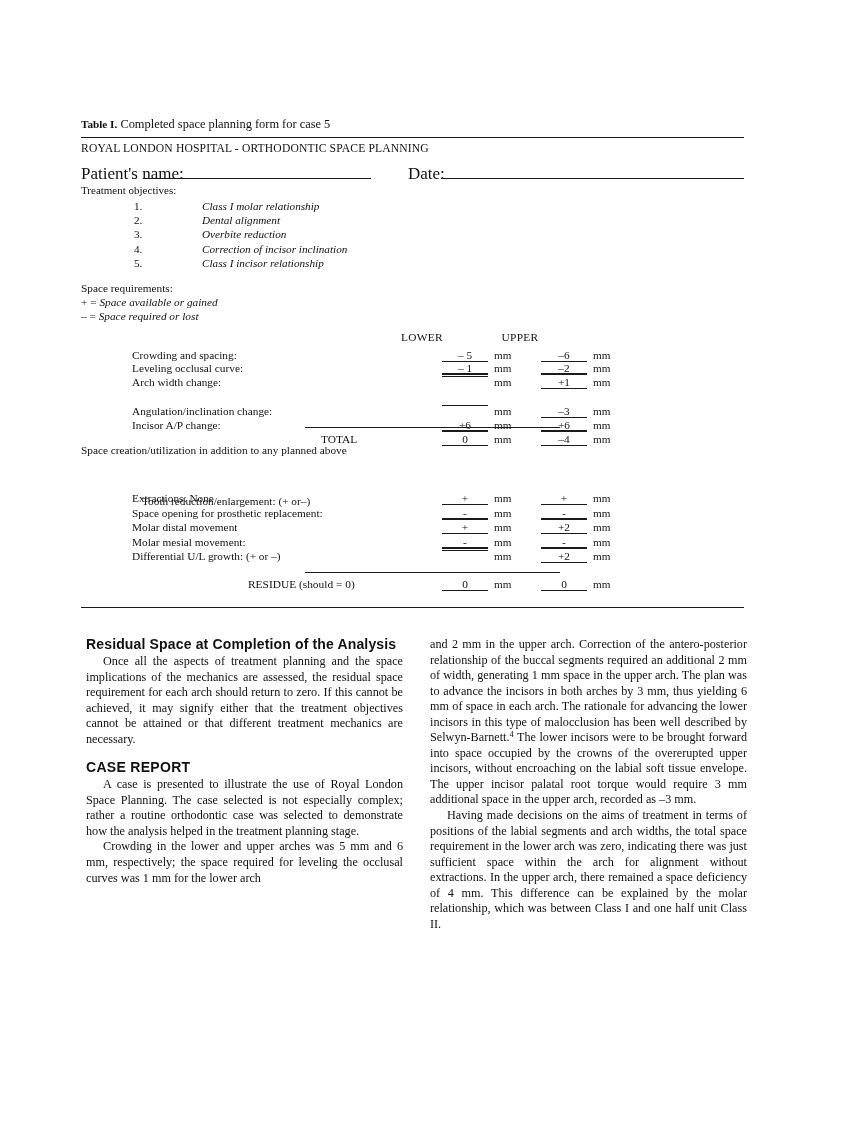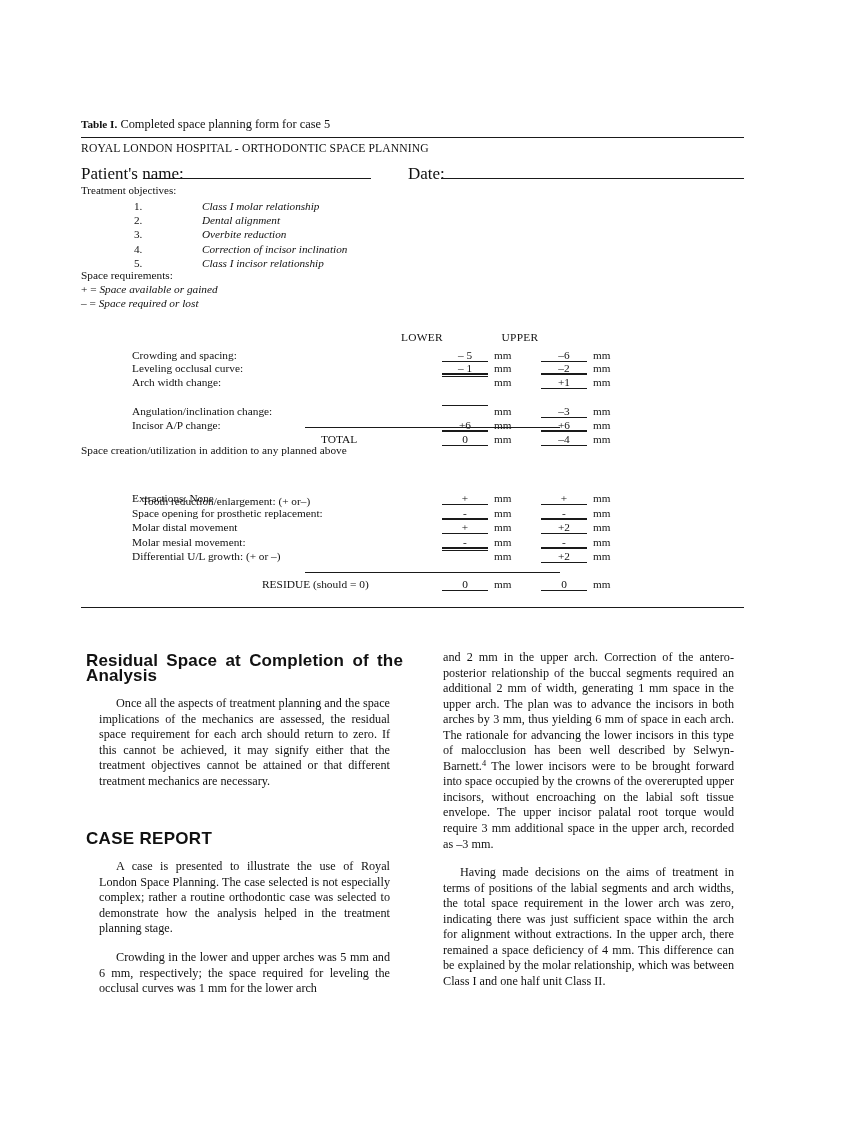--- a/index.html
+++ b/index.html
@@ -148,21 +148,21 @@
   .tobj-text {
     position: absolute;
     left: 44px;
     top: 0;
     margin-left: 24px;
   }
 
   .space-req {
     position: absolute;
     left: 81px;
-    top: 268px;
+    top: 281px;
     font-size: 11.3px;
     line-height: 14.2px;
     white-space: nowrap;
   }
   .space-req .sr-legend {
     font-style: italic;
   }
   .space-req .sr-sign {
     font-style: normal;
   }
@@ -252,32 +252,32 @@
     position: absolute;
     width: 317px;
     font-size: 12.2px;
     line-height: 15.55px;
     text-align: justify;
   }
   .col-left { left: 86px; top: 637px; }
   .col-right { left: 430px; top: 637px; }
 
   .col h3 {
-    margin: 16px 0 2px 0;
+    margin: 0 0 2px 0;
     font-family: "Liberation Sans", sans-serif;
-    font-size: 17px;
+    font-size: 14px;
     font-weight: bold;
     letter-spacing: 0.15px;
     line-height: 15px;
   }
   .col h3.caps {
     letter-spacing: 0.3px;
   }
   .col p {
-    margin: 13px;
+    margin: 0;
     text-indent: 17px;
   }
   .col .sect-gap {
     height: 13px;
   }
   sup {
     font-size: 8.4px;
     vertical-align: 0.45em;
     line-height: 0;
   }
@@ -419,21 +419,21 @@
   <div class="vrow sec2" style="top:550px;">
     <span class="vlabel">Differential U/L growth: (+ or –)</span>
     <span class="vcell cell-lower"><span></span><span class="vline"></span></span>
     <span class="vunit unit-lower">mm</span>
     <span class="vcell cell-upper"><span>+2</span><span class="vline"></span></span>
     <span class="vunit unit-upper">mm</span>
   </div>
 
   <div class="total-rule" style="top:572px;"></div>
   <div class="total-row" style="left:132px; top:578px; width:520px;">
-    <span class="tlabelc" style="left:130px;">RESIDUE (should = 0)</span>
+    <span class="tlabelc" style="left:116px;">RESIDUE (should = 0)</span>
     <span class="vcell cell-lower"><span>0</span><span class="vline"></span></span>
     <span class="vunit unit-lower">mm</span>
     <span class="vcell cell-upper"><span>0</span><span class="vline"></span></span>
     <span class="vunit unit-upper">mm</span>
   </div>
 
   <div class="col col-left">
     <h3>Residual Space at Completion of the Analysis</h3>
     <p>Once all the aspects of treatment planning and the space implications of the mechanics are assessed, the residual space requirement for each arch should return to zero. If this cannot be achieved, it may signify either that the treatment objectives cannot be attained or that different treatment mechanics are necessary.</p>
     <div class="sect-gap"></div>

